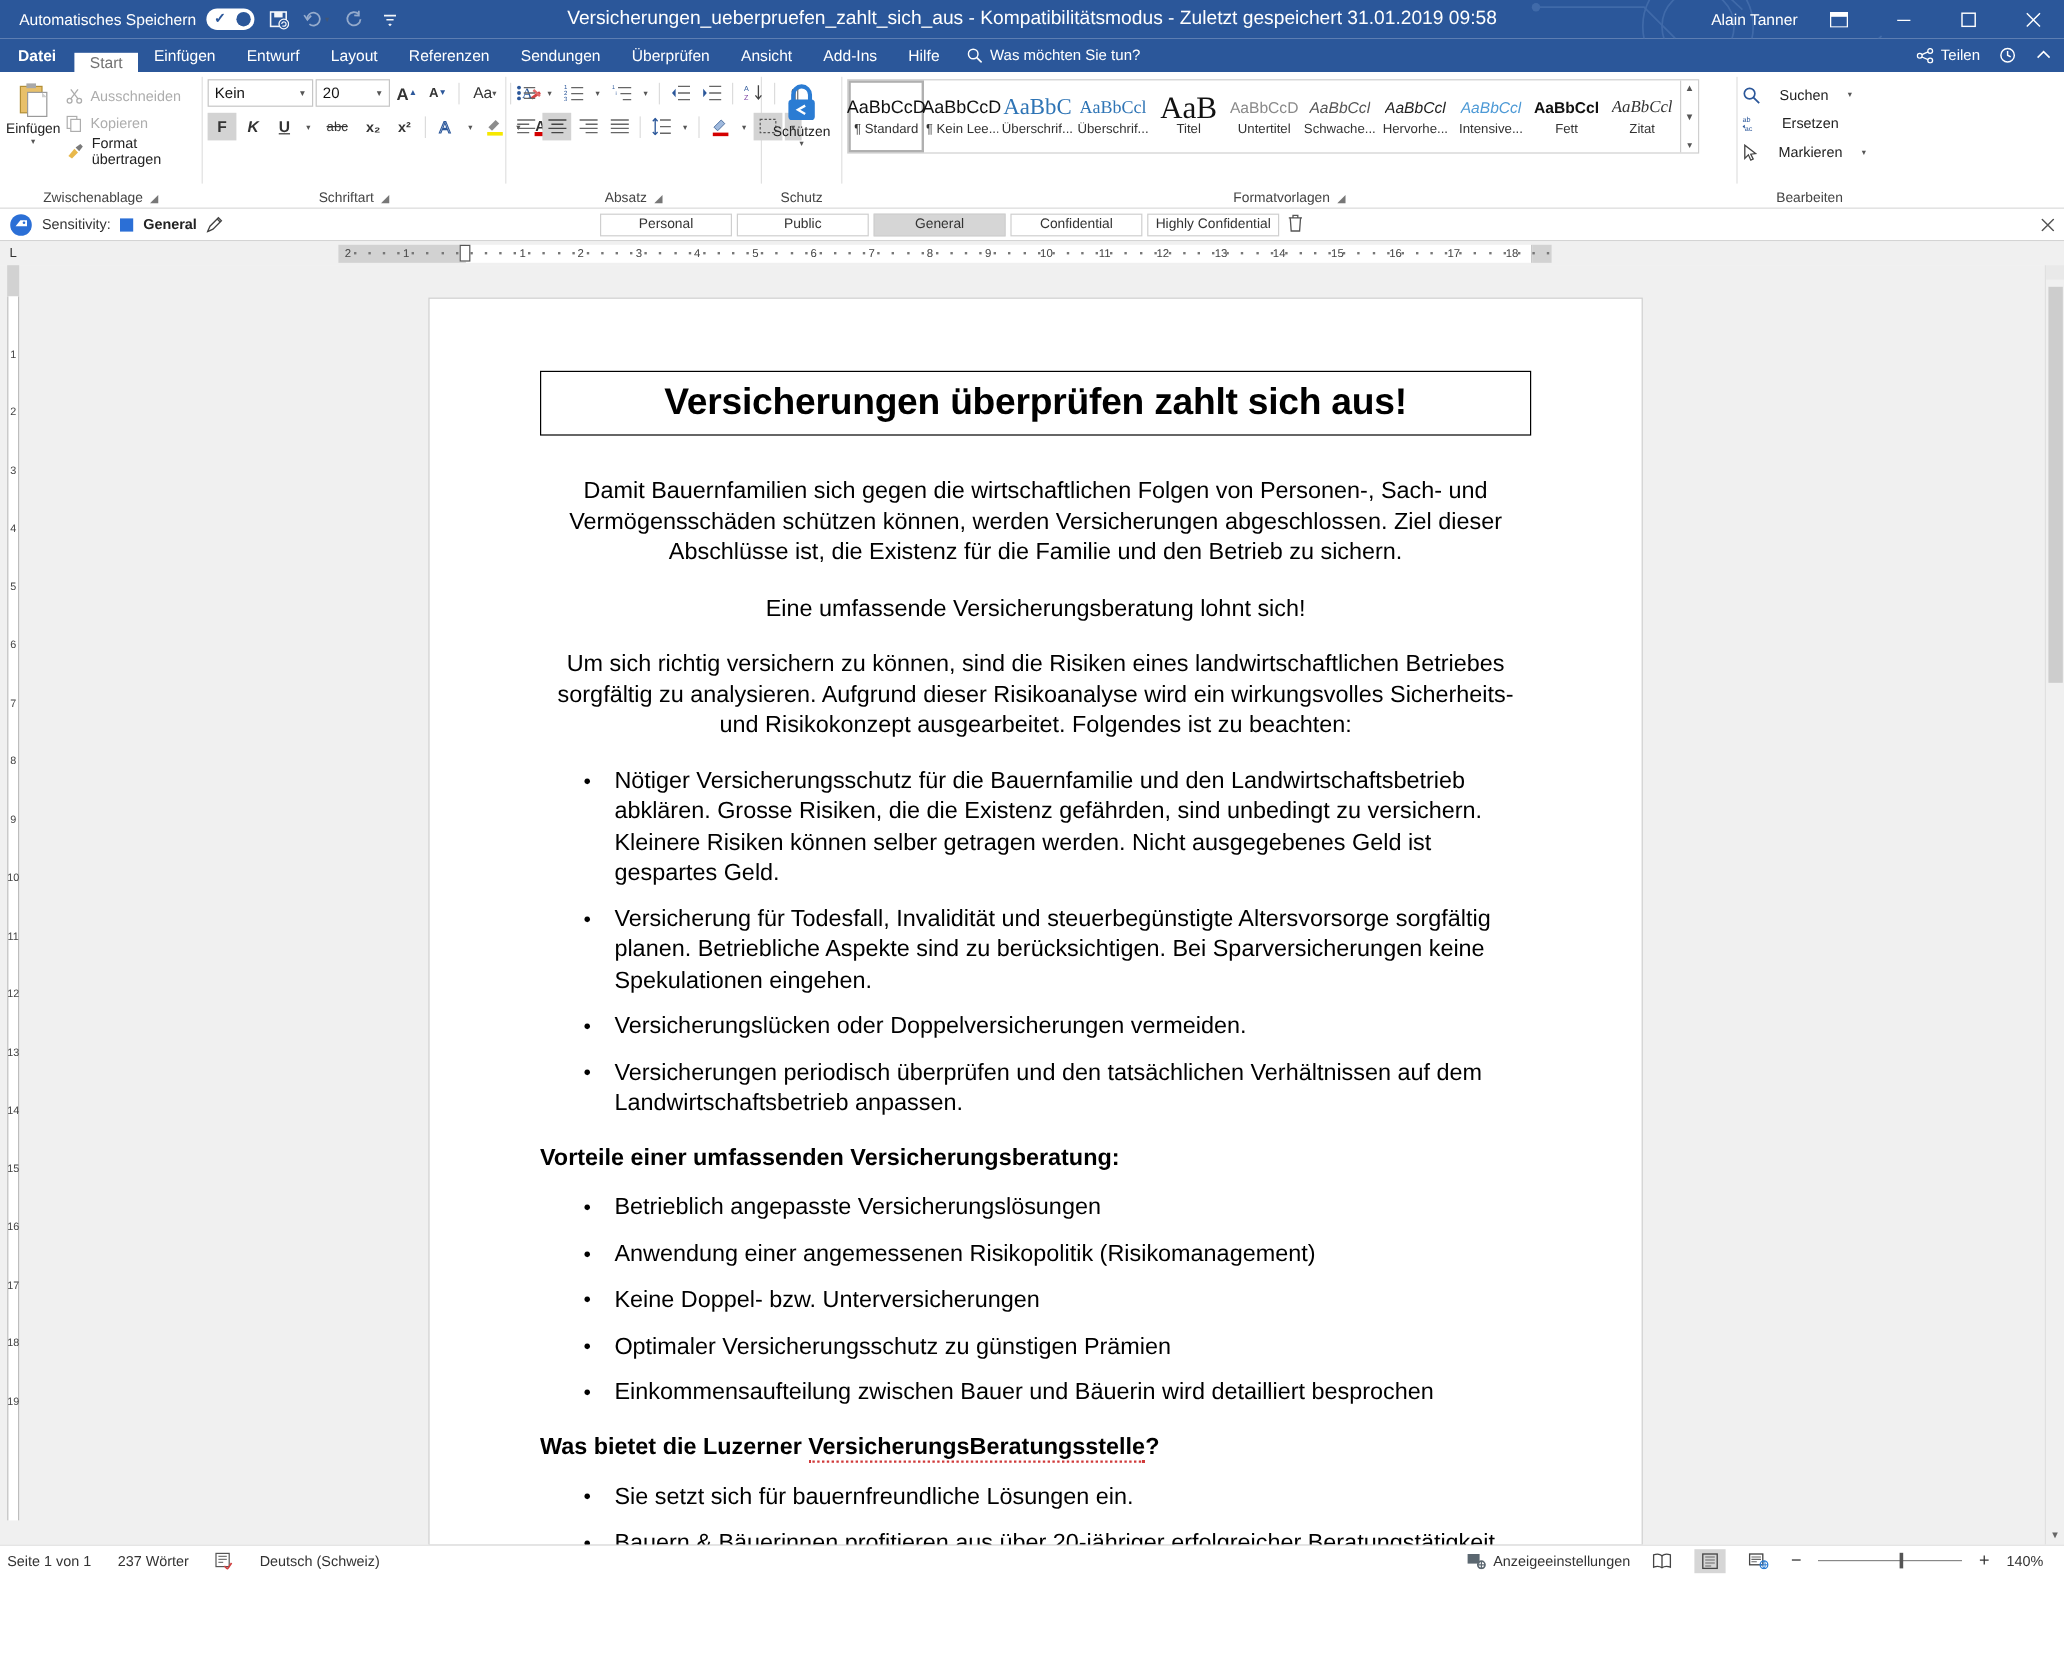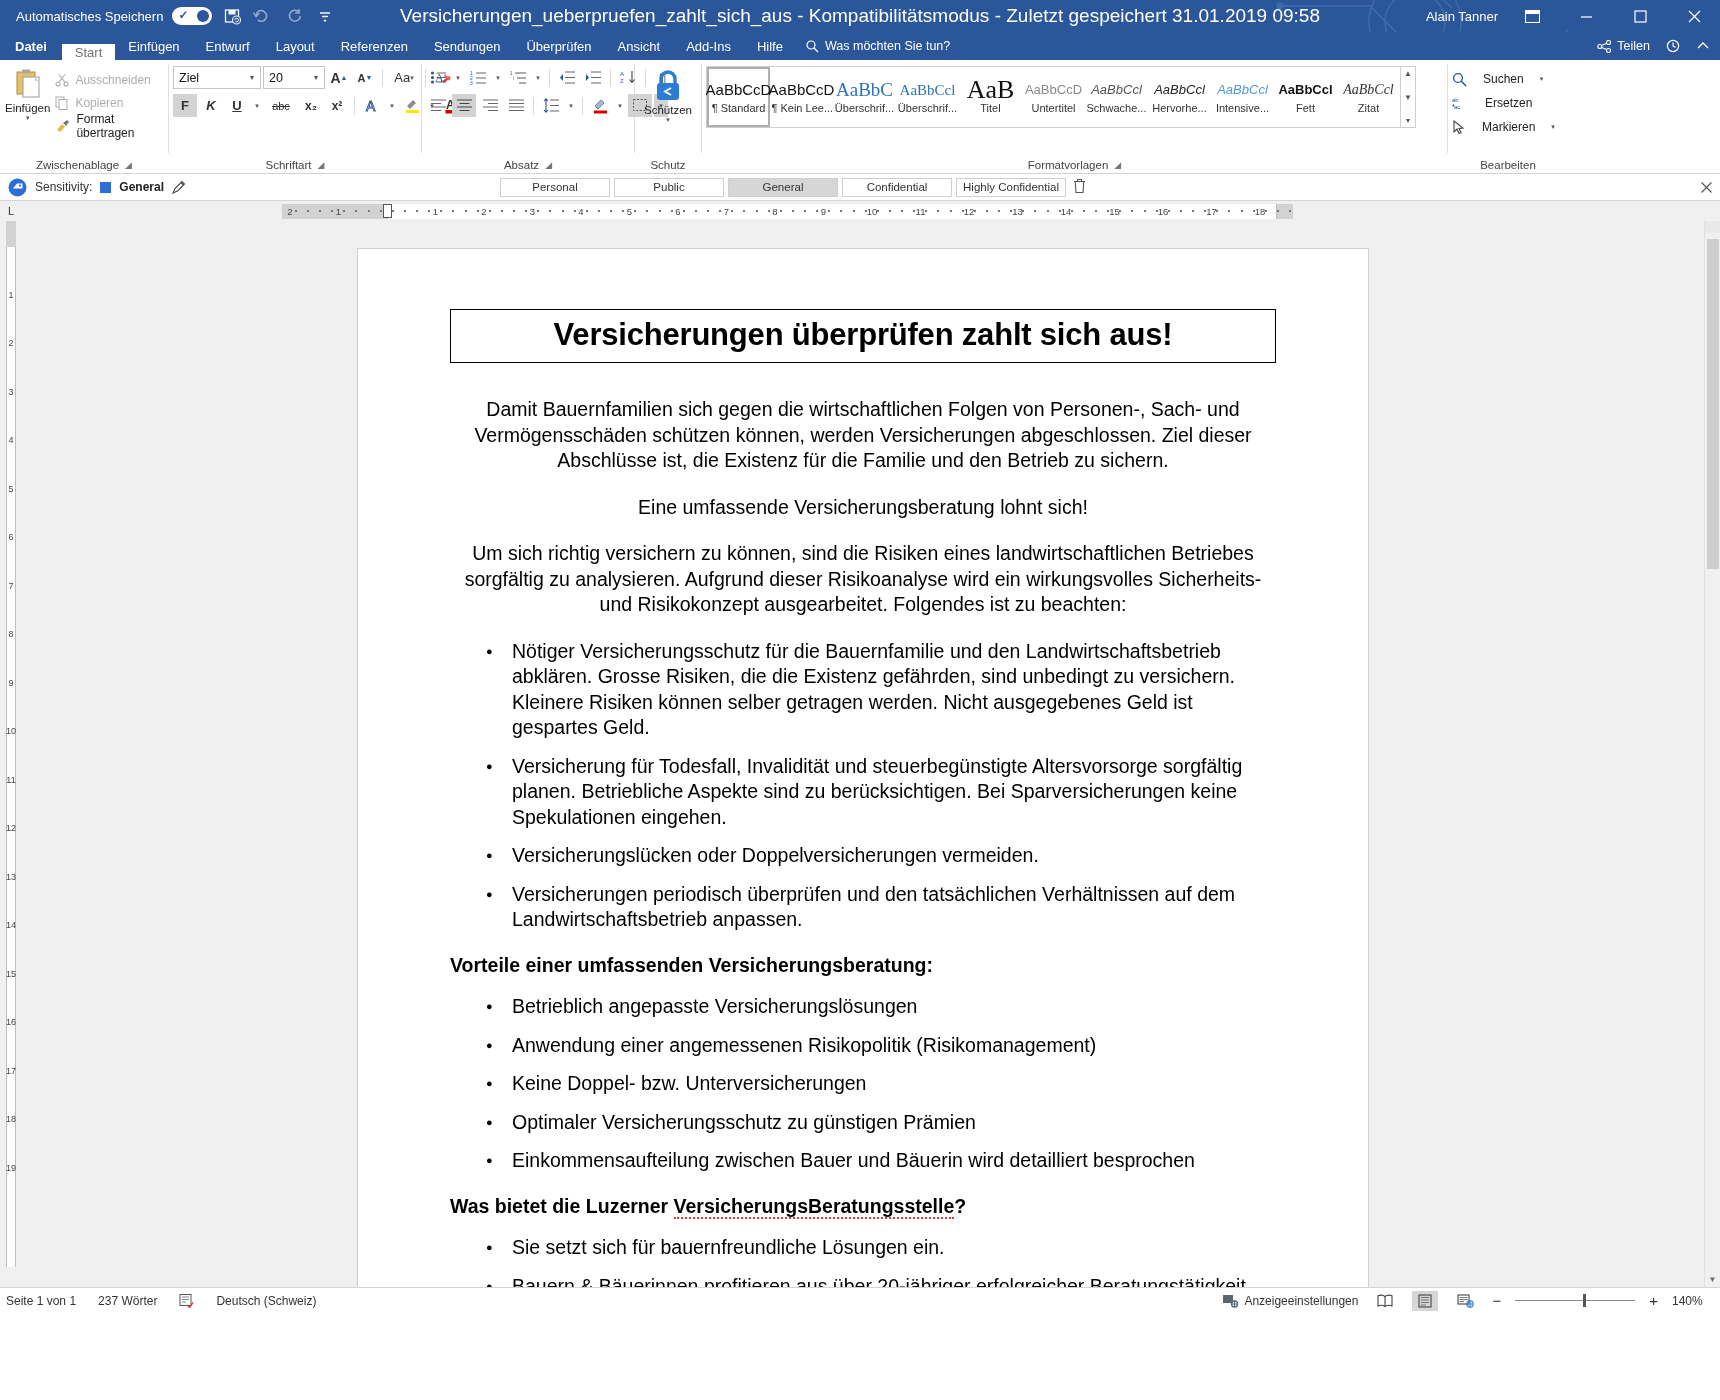--- a/index.html
+++ b/index.html
@@ -39,21 +39,21 @@
     background: #2b579a;
   }
   .toggle .chk {
     position: absolute; left: 6px; top: 1px;
     color: #2b579a; font-size: 12px; font-weight: bold;
   }
   .qat-icon { width: 22px; height: 22px; display: inline-flex; align-items: center; justify-content: center; opacity:.95;}
   .qat-icon.dim { opacity: .5; }
   .tb-title {
     position: absolute; left: 0; right: 0; text-align: center;
-    font-size: 19px; z-index: 2; pointer-events: none;
+    font-size: 16px; z-index: 2; pointer-events: none;
   }
   .tb-right {
     margin-left: auto; display: flex; align-items: center;
     gap: 14px; padding-right: 6px; z-index: 2; font-size: 13px;
   }
   .winbtn { width: 40px; height: 32px; display: flex; align-items: center; justify-content: center; font-size: 14px;}
 
   
   #tabstrip {
     height: 28px; background: #2b579a;
@@ -421,21 +421,21 @@
       <span>Zwischenablage</span>
       <span class="dialog-launcher">◢</span>
     </div>
   </div>
   <div class="rsep"></div>
 
   <div class="rgroup" style="width:252px;">
     <div class="rbody" style="flex-direction:column;gap:5px;">
       <div class="row">
         <div class="combo" style="width:88px;">
-          <span>Ziel</span>
+          <span>Kein</span>
           <span class="arw">▾</span>
         </div>
         <div class="combo" style="width:62px;">
           <span>20</span>
           <span class="arw">▾</span>
         </div>
         <div class="ibtn">
             <b style="font-size:14px;">A</b>
             <sup style="font-size:7px;color:#2b579a;">▲</sup>
           </div>

